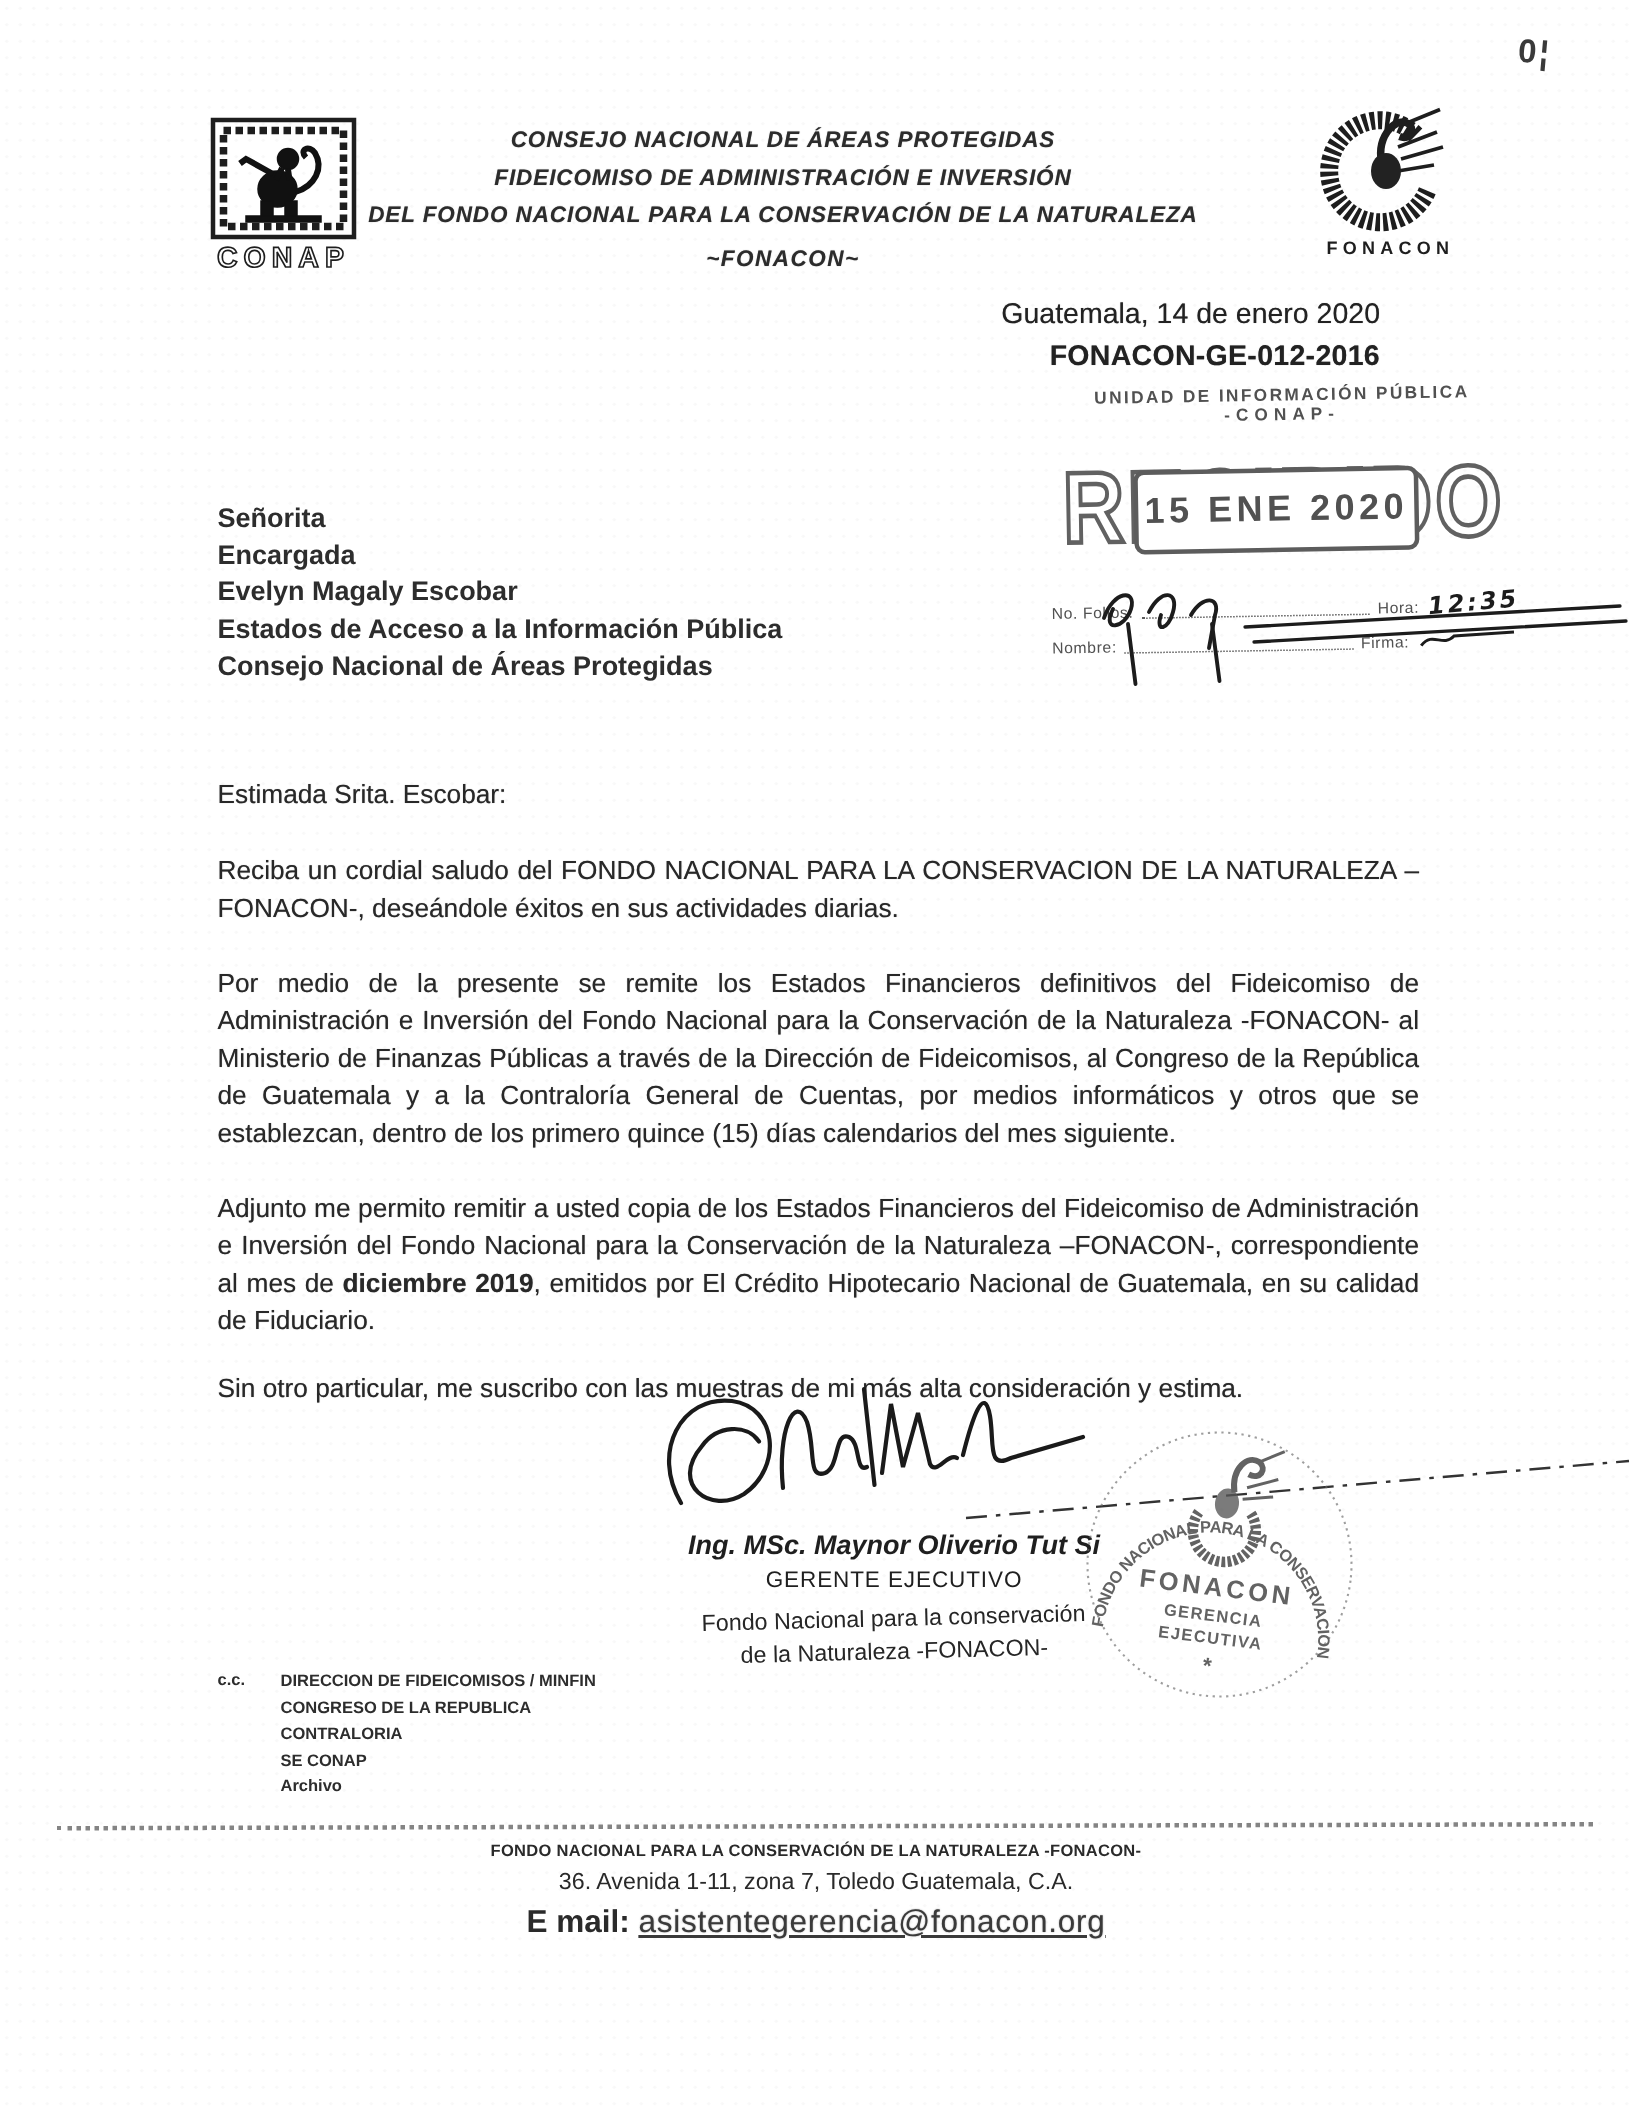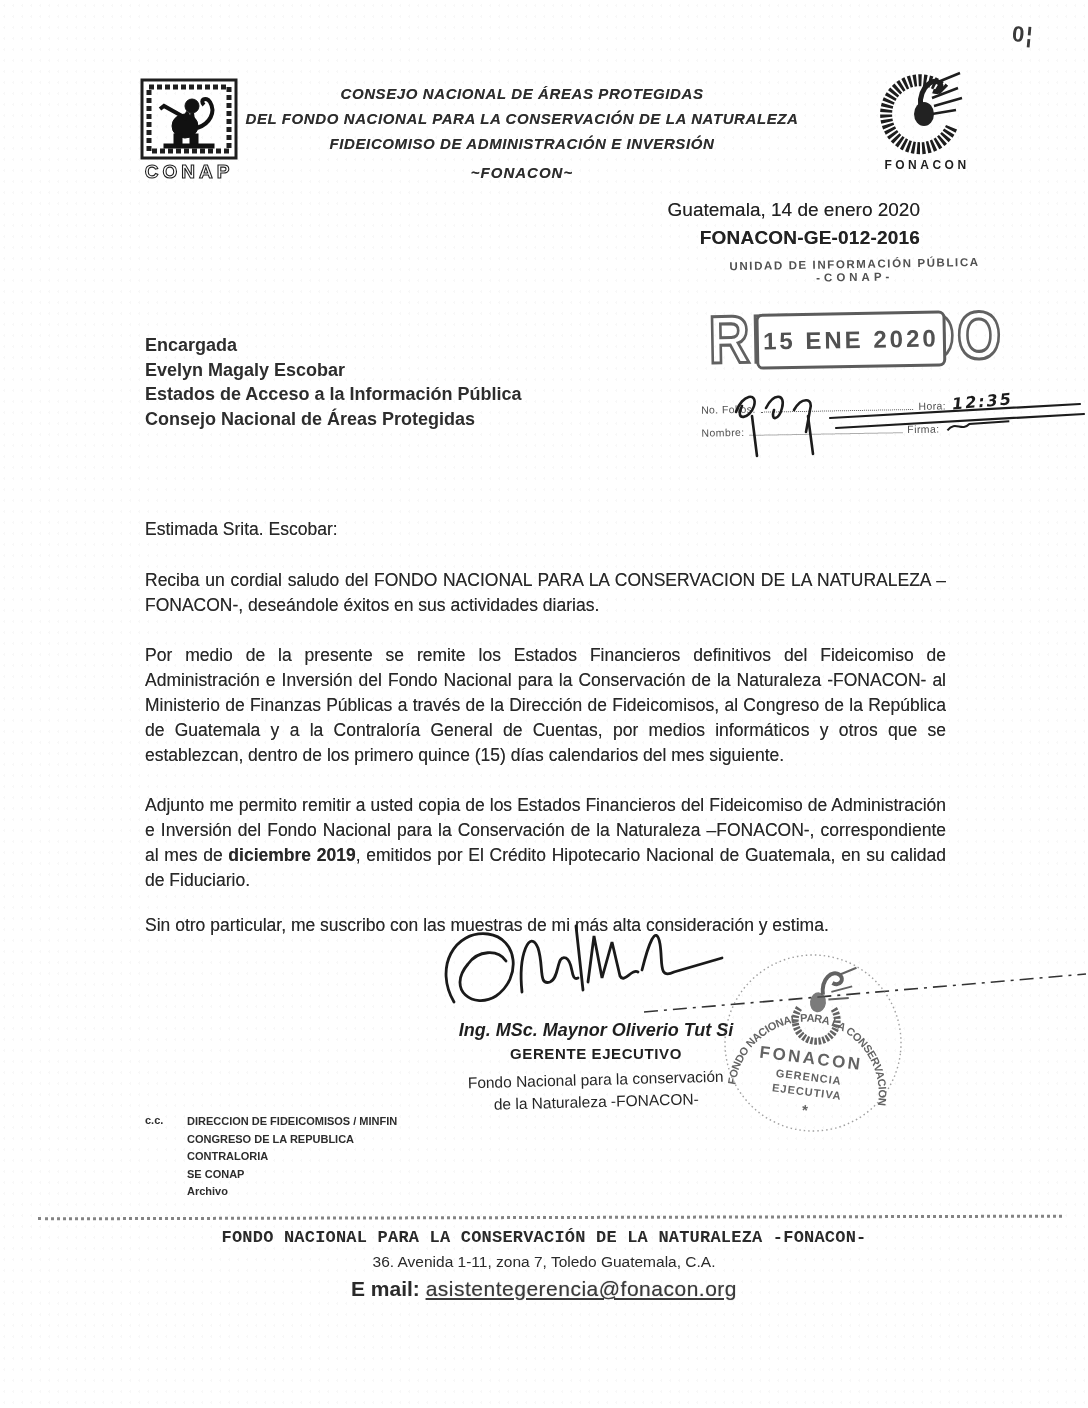--- a/index.html
+++ b/index.html
@@ -62,35 +62,35 @@
   .letter-body p { margin:0 0 24px 0; }
   .letter-body .salutation { margin-bottom:26px; text-align:left; }
   .letter-body .p3 { margin-bottom:20px; }
   .letter-body .p4 { margin-bottom:0; }
   .bold-inline { font-weight:bold; }
 
   
   .sig-block { position:absolute; left:420px; top:928px; width:352px; text-align:center; color:#1f1f1f; }
   .sig-scribble { position:absolute; left:6px; top:-12px; width:344px; height:118px; }
   .sig-name { margin-top:92px; font-size:18px; font-weight:bold; font-style:italic; }
-  .sig-title { font-size:15px; font-weight:bold; letter-spacing:0.6px; margin-top:4px; }
+  .sig-title { font-size:15px; font-weight:normal; letter-spacing:0.6px; margin-top:4px; }
   .sig-org { font-size:15.5px; margin-top:7px; line-height:1.45; transform:rotate(-1.5deg); color:#262626; }
 
   .seal { position:absolute; left:710px; top:940px; width:206px; height:206px; transform:rotate(7deg); opacity:0.92; }
   .pen-line { position:absolute; left:640px; top:966px; width:448px; height:52px; }
 
   
   .cc-block { position:absolute; left:145px; top:1114px; font-size:11px; font-weight:bold; color:#2d2d2d; display:flex; }
   .cc-label { width:42px; }
   .cc-items div { margin-bottom:3px; line-height:1.32; }
 
   
   .divider { position:absolute; left:38px; right:26px; top:1216px; border-top:3px dotted #6f6f6f; opacity:0.85; transform:rotate(-0.15deg); }
   .footer { position:absolute; top:1228px; left:0; width:100%; text-align:center; color:#2a2a2a; }
-  .footer-line1 { font-size:17px; font-weight:bold; letter-spacing:0.2px;font-family:Liberation Mono, monospace; }
+  .footer-line1 { font-size:11px; font-weight:bold; letter-spacing:0.2px; }
   .footer-line2 { font-size:15.5px; font-weight:normal; margin-top:6px; }
   .footer-line3 { font-size:21px; margin-top:6px; font-weight:bold; }
   .footer-email { font-weight:normal; text-decoration:underline; color:#3a3a3a; text-shadow:0 0 1px rgba(60,60,60,0.55); letter-spacing:0.5px; }
 
   svg text { font-family:"Liberation Sans", sans-serif; }
 </style>
 </head>
 <body>
 
 <div class="page">
@@ -108,22 +108,22 @@
       <path d="M59,52 C72,48 78,36 72,26 C68,20 61,24 66,29" stroke-width="4" fill="none"></path>
       <rect x="36" y="58" width="8" height="12"></rect>
       <rect x="52" y="58" width="8" height="12"></rect>
       <rect x="26" y="68" width="50" height="4"></rect>
     </g>
     <text x="51" y="102" text-anchor="middle" font-size="19" font-weight="bold" letter-spacing="4" fill="none" stroke="#1e1e1e" stroke-width="1.1">CONAP</text>
   </svg>
 
   <div class="header-center">
     <div>CONSEJO NACIONAL DE ÁREAS PROTEGIDAS</div>
+    <div>FIDEICOMISO DE ADMINISTRACIÓN E INVERSIÓN</div>
     <div>DEL FONDO NACIONAL PARA LA CONSERVACIÓN DE LA NATURALEZA</div>
-    <div>FIDEICOMISO DE ADMINISTRACIÓN E INVERSIÓN</div>
     <div class="fonacon-line">~FONACON~</div>
   </div>
 
   <svg class="fonacon-logo" viewBox="0 0 110 112">
     <g stroke="#1e1e1e" fill="none">
       <path d="M72,22 A34,34 0 1 0 80,58" stroke-width="12" stroke-dasharray="3 2"></path>
       <path d="M50,44 C44,24 58,10 66,14 C72,17 69,26 61,23" stroke-width="5"></path>
       <path d="M66,14 L88,5" stroke-width="2.5"></path>
       <path d="M60,30 L86,20 M62,38 L90,30 M60,46 L84,42" stroke-width="2.5"></path>
       <ellipse cx="52" cy="46" rx="10" ry="12" fill="#222" stroke="none"></ellipse>
@@ -167,20 +167,21 @@
       <path d="M44,22 C52,6 64,8 60,22 C57,34 48,36 52,24"></path>
       <path d="M72,24 C80,10 92,12 88,24 L84,46"></path>
       <path d="M30,30 L35,70"></path>
       <path d="M86,30 L91,68"></path>
       <path d="M108,32 L358,18" stroke-width="2.2"></path>
       <path d="M114,42 L362,28" stroke-width="2.2"></path>
     </g>
   </svg>
 
   <div class="recipient">
+    <div>Señorita</div>
     <div>Encargada</div>
     <div>Evelyn Magaly Escobar</div>
     <div>Estados de Acceso a la Información Pública</div>
     <div>Consejo Nacional de Áreas Protegidas</div>
   </div>
 
   <div class="letter-body ink">
     <p class="salutation">Estimada Srita. Escobar:</p>
     <p>Reciba un cordial saludo del FONDO NACIONAL PARA LA CONSERVACION DE LA NATURALEZA –FONACON-, deseándole éxitos en sus actividades diarias.</p>
     <p>Por medio de la presente se remite los Estados Financieros definitivos del Fideicomiso de Administración e Inversión del Fondo Nacional para la Conservación de la Naturaleza -FONACON- al Ministerio de Finanzas Públicas a través de la Dirección de Fideicomisos, al Congreso de la República de Guatemala y a la Contraloría General de Cuentas, por medios informáticos y otros que se establezcan, dentro de los primero quince (15) días calendarios del mes siguiente.</p>

